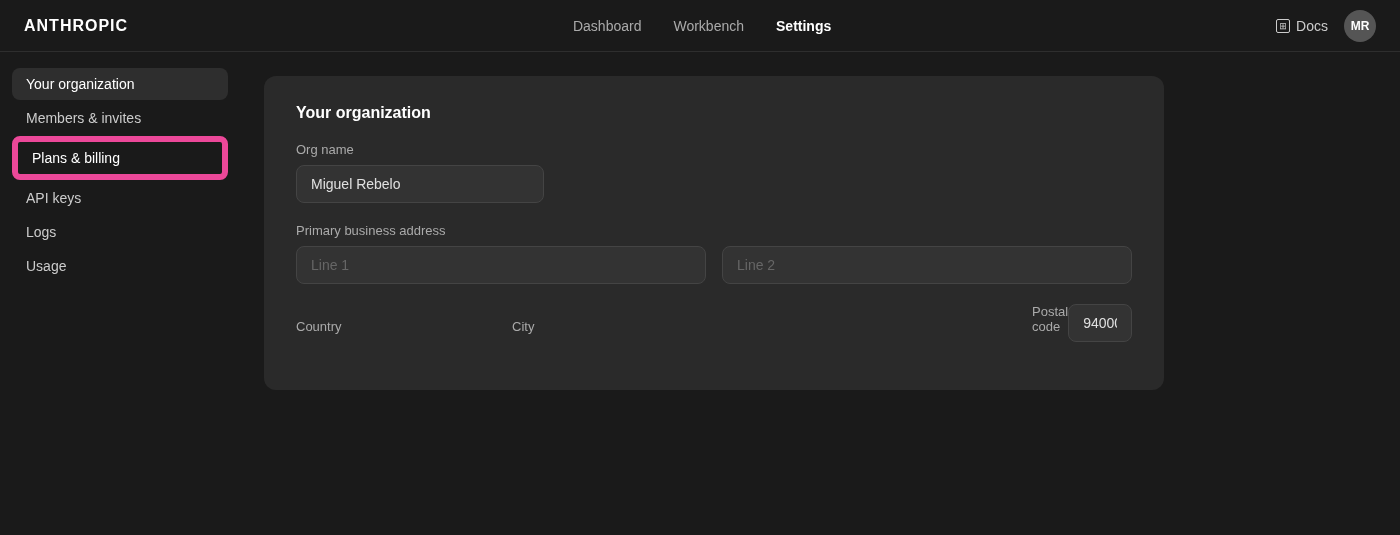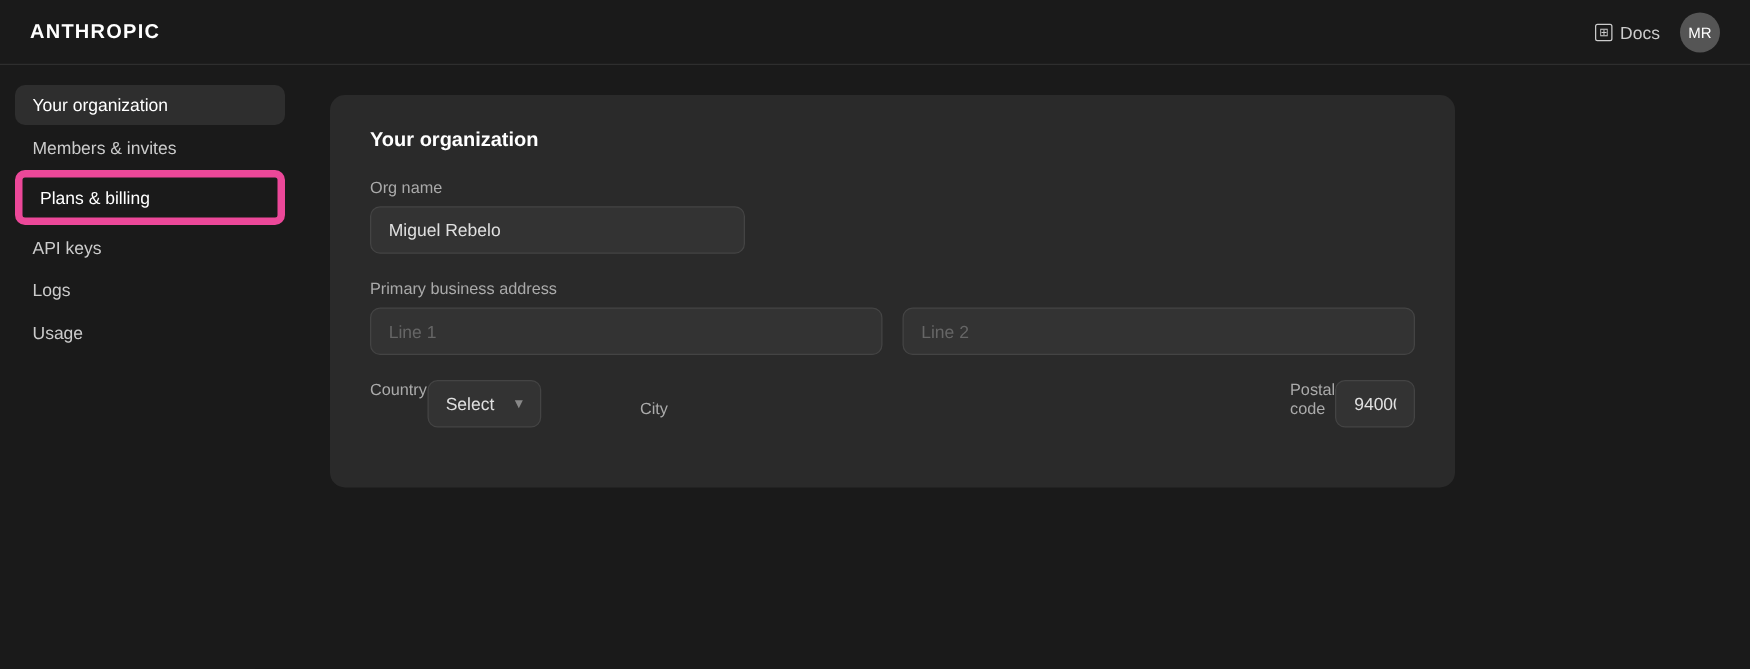--- a/index.html
+++ b/index.html
@@ -80,21 +80,21 @@
     .avatar {
       width: 32px;
       height: 32px;
       border-radius: 50%;
       background-color: #555;
       color: #fff;
       display: flex;
       align-items: center;
       justify-content: center;
       font-size: 12px;
-      font-weight: 400;
+      font-weight: 700;
       cursor: pointer;
     }
 
     
     .page-layout {
       display: flex;
       height: calc(535px - 52px);
     }
 
     
@@ -165,21 +165,21 @@
       font-size: 14px;
       outline: none;
       width: 100%;
     }
 
     .form-input::placeholder {
       color: #666;
     }
 
     .org-name-input {
-      width: 300px;
+      width: 248px;
     }
 
     .address-row {
       display: flex;
       gap: 16px;
     }
 
     .address-row .form-input:first-child {
       flex: 1;
     }
@@ -261,20 +261,25 @@
       display: flex;
       align-items: center;
     }
   </style>
 </head>
 <body>
 
 <header>
   <span class="logo">ANTHROPIC</span>
 
+  <nav class="nav-links">
+    <a class="nav-link">Dashboard</a>
+    <a class="nav-link">Workbench</a>
+    <a class="nav-link active">Settings</a>
+  </nav>
 
   <div class="header-right">
     <div class="docs-link">
       <span class="docs-icon">⊞</span>
       <span>Docs</span>
     </div>
     <div class="avatar">MR</div>
   </div>
 </header>
 
@@ -305,26 +310,20 @@
           <input class="form-input" type="text" placeholder="Line 1" style="">
           <input class="form-input" type="text" placeholder="Line 2" style="">
         </div>
       </div>
 
       <div class="form-group">
         <div class="location-row">
 
           <div class="location-group country-group">
             <label class="form-label">Country</label>
-            <div class="select-wrapper">
-              <select class="form-select">
-                <option>Select</option>
-              </select>
-              <span class="select-arrow">▼</span>
-            </div>
           </div>
 
 
           <div class="location-group city-group">
             <label class="form-label">City</label>
           </div>
 
           <div class="location-group postal-group">
             <label class="form-label">Postal code</label>
             <input class="form-input" type="text" value="94000" style="">

